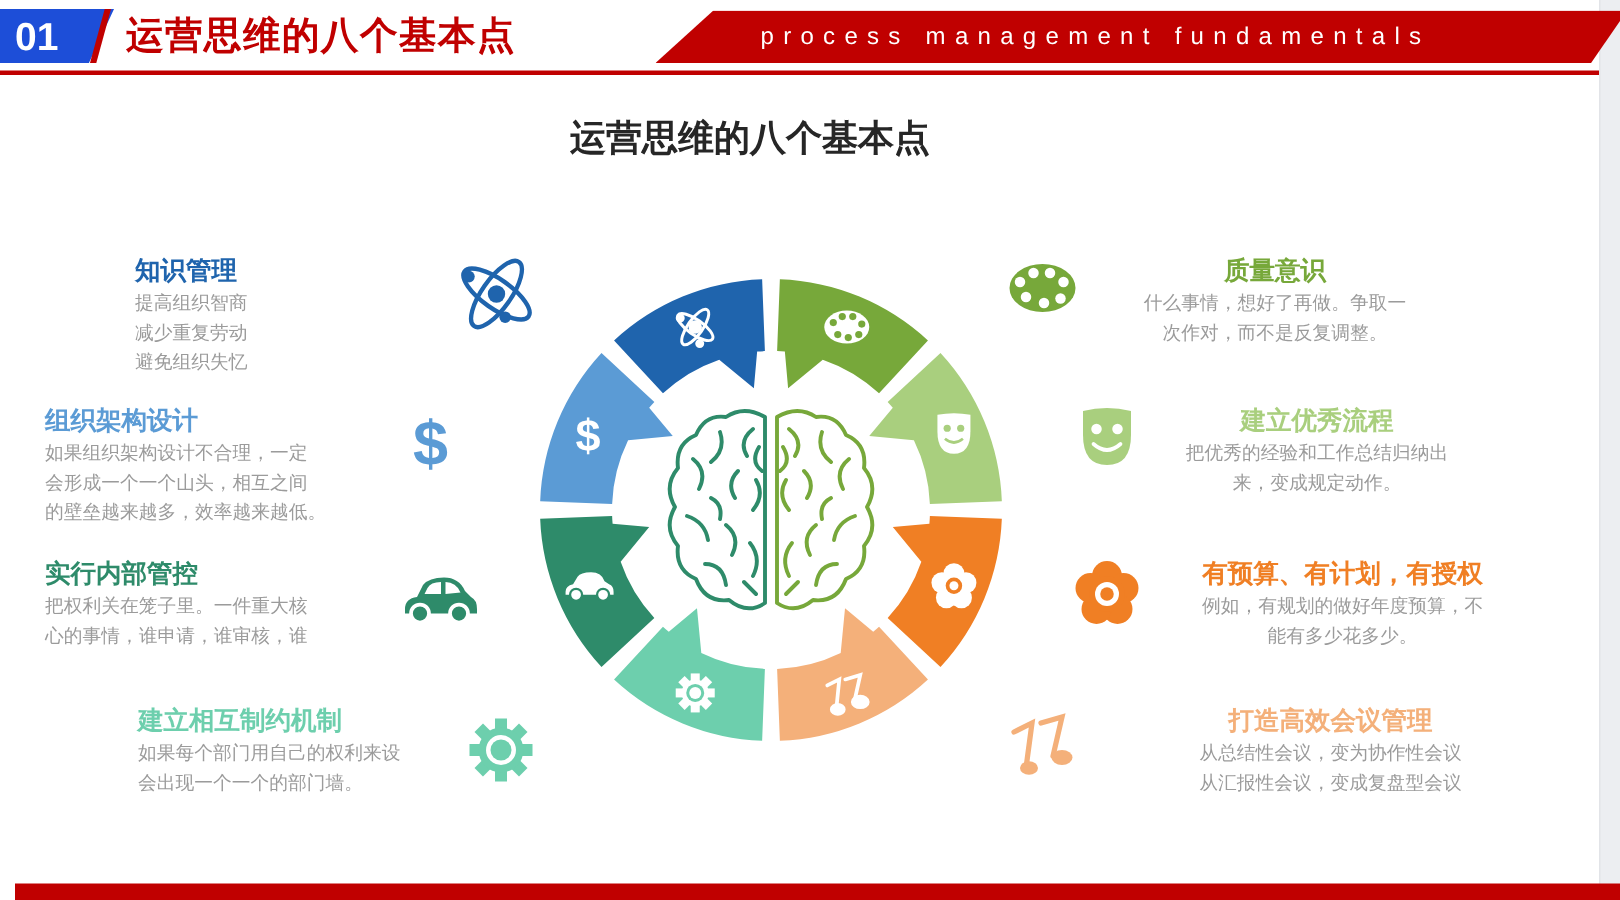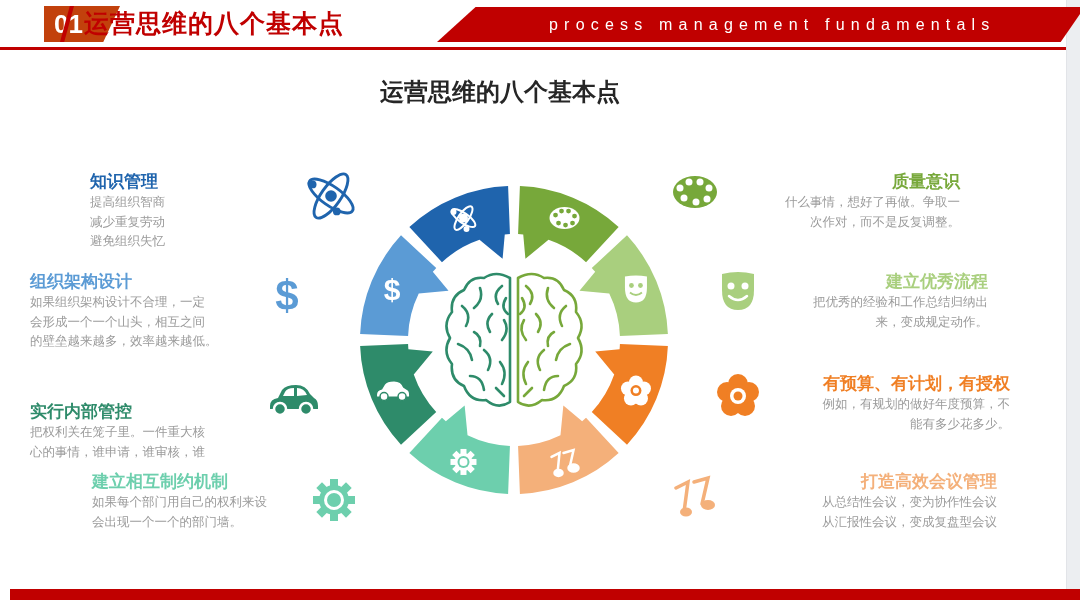--- a/index.html
+++ b/index.html
@@ -2,44 +2,44 @@
 <html><head>
 <meta charset="utf-8">
 <style>
   html, body { margin:0; padding:0; }
   body { width:1080px; height:600px; background:#f3f4f6; position:relative; overflow:hidden;
          font-family:"DejaVu Sans","Liberation Sans",sans-serif; }
   .slide { position:absolute; left:0; top:0; width:1066px; height:600px; background:#fff; }
   .right-strip { position:absolute; left:1066px; top:0; width:14px; height:600px; background:#eceef1; border-left:1px solid #e2e4e8; }
 
   
-  .hdr-num { position:absolute; left:0; top:6px; width:76px; height:36px; background:#c2410c;
+  .hdr-num { position:absolute; left:0; top:6px; width:76px; height:36px; background:#1d4ed8;
              clip-path: polygon(0 0,100% 0,78% 100%,0 100%); color:#fff; font-weight:bold;
-             font-size:26px; line-height:36px; padding-left:10px; box-sizing:border-box; font-family:"Liberation Sans",sans-serif;margin-left:44px; }
+             font-size:26px; line-height:36px; padding-left:10px; box-sizing:border-box; font-family:"Liberation Sans",sans-serif; }
   .hdr-slash { position:absolute; left:60px; top:6px; width:14px; height:36px; background:#c00000;
                clip-path: polygon(70% 0,100% 0,30% 100%,0 100%); }
   .hdr-title { position:absolute; left:84px; top:6px; height:36px; line-height:36px; color:#c00000;
                font-size:25px; font-weight:bold; letter-spacing:1px; }
   .hdr-band { position:absolute; left:437px; top:7px; width:643px; height:35px; background:#c00000;
               clip-path: polygon(6% 0,100% 0,100% 20%,97% 100%,0 100%); }
-  .hdr-sub { position:absolute; left:549px; top:7px; height:35px; line-height:35px; color:#fff;
+  .hdr-sub { position:absolute; left:507px; top:7px; height:35px; line-height:35px; color:#fff;
              font-size:16px; letter-spacing:6.2px; font-family:"Liberation Sans",sans-serif; }
   .hdr-line { position:absolute; left:0; top:47px; width:1066px; height:3px; background:#c00000; }
   .footer-bar { position:absolute; left:10px; top:589px; width:1070px; height:11px; background:#c00000; }
 
   .main-title { position:absolute; left:0; width:1000px; top:76px; text-align:center; font-size:24px;
                 font-weight:bold; color:#262626; padding-left:0; }
   .main-title span{ display:inline-block; margin-left:0; }
 
   
   .item { position:absolute; }
   .item .ttl { font-size:17px; font-weight:bold; line-height:22px; white-space:nowrap; }
   .item .desc { font-size:12.5px; color:#9b9b9b; line-height:19.5px; }
   .item.left { text-align:left; }
-  .item.right { text-align:right; }
+  .item.right { text-align:center; }
   .side-icon { position:absolute; }
 
   #ring { position:absolute; left:0; top:0; width:1080px; height:600px; pointer-events:none; }
   #ring .seg { pointer-events:auto; }
 </style>
 </head>
 <body>
 
 <div class="slide"></div>
 <div class="right-strip"></div>
@@ -155,21 +155,21 @@
   <div class="desc">提高组织智商</div>
   <div class="desc">减少重复劳动</div>
   <div class="desc">避免组织失忆</div>
 </div>
 <div class="item left" style="right:830px; top:270px; width:220px;">
   <div class="ttl" style="color:#5b9bd5">组织架构设计</div>
   <div class="desc">如果组织架构设计不合理，一定</div>
   <div class="desc">会形成一个一个山头，相互之间</div>
   <div class="desc">的壁垒越来越多，效率越来越低。</div>
 </div>
-<div class="item left" style="right:830px; top:372px; width:220px;margin-top:28px;">
+<div class="item left" style="right:830px; top:372px; width:220px;">
   <div class="ttl" style="color:#2e8b6a">实行内部管控</div>
   <div class="desc">把权利关在笼子里。一件重大核</div>
   <div class="desc">心的事情，谁申请，谁审核，谁</div>
 </div>
 <div class="item left" style="right:768px; top:470px; width:220px;">
   <div class="ttl" style="color:#6dcfad">建立相互制约机制</div>
   <div class="desc">如果每个部门用自己的权利来设</div>
   <div class="desc">会出现一个一个的部门墙。</div>
 </div>
 

